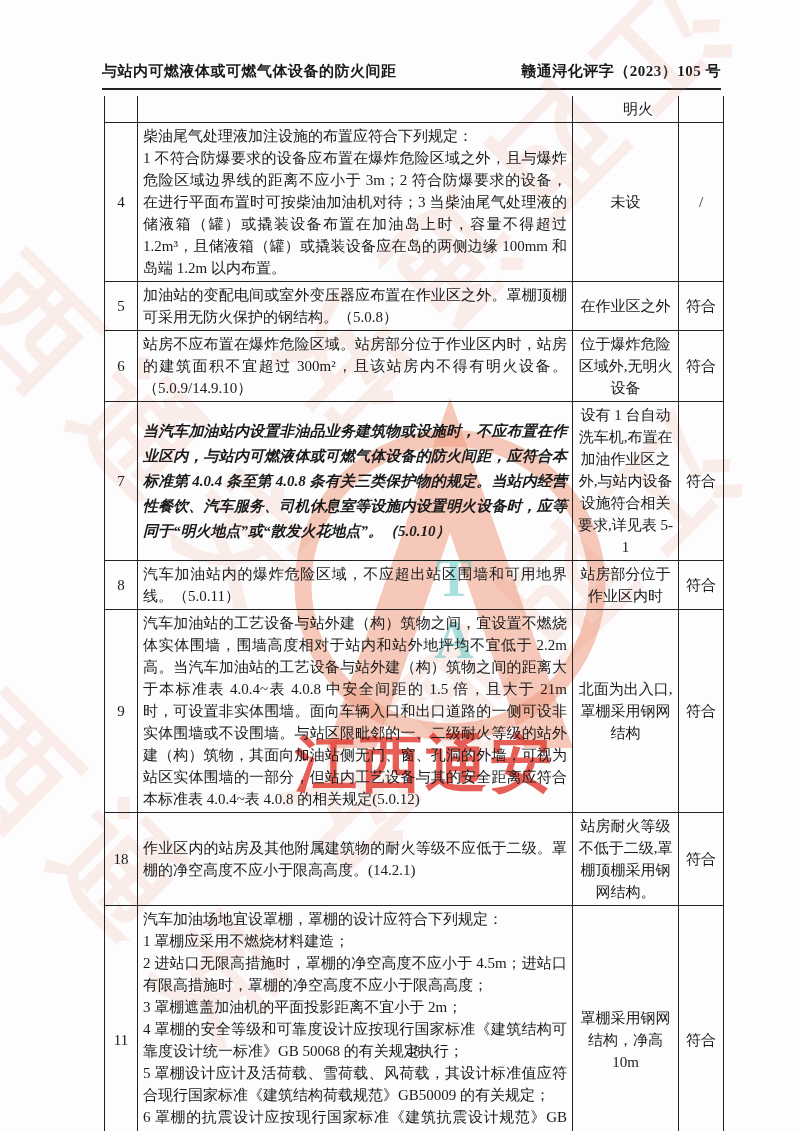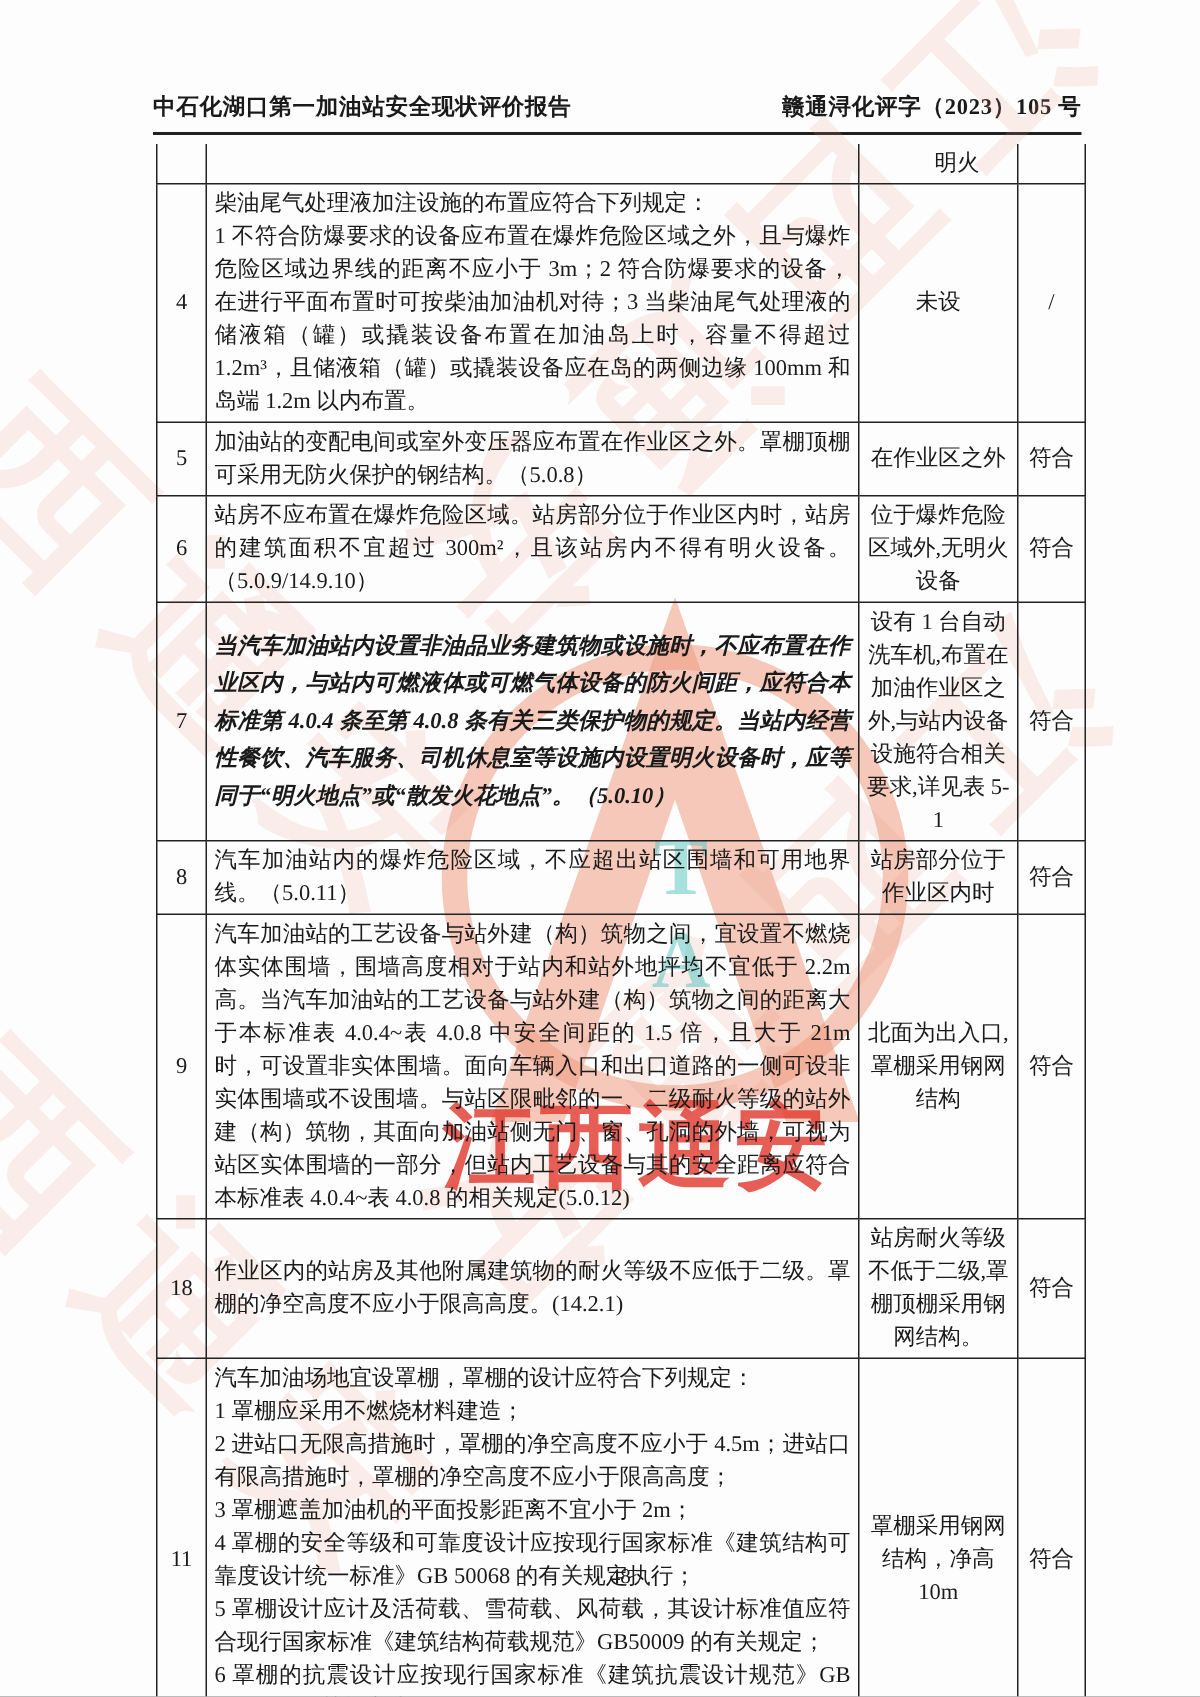--- a/index.html
+++ b/index.html
@@ -113,21 +113,21 @@
     <circle cx="450" cy="585" r="147" fill="none" stroke="#ef9d82" stroke-width="17" opacity="0.55"></circle>
     <path d="M450 398 L573 748 L524 748 L450 533 L376 748 L327 748 Z" fill="#ef9d82" opacity="0.55"></path>
   </svg>
 
   <div class="wm wm-monogram">TA</div>
 
   <div class="wm wm-brand">江西通安</div>
 
   <div class="header">
     <div class="header-row">
-      <span>中石化湖口第一加油站安全现状评价报告</span>
+      <span>与站内可燃液体或可燃气体设备的防火间距</span>
       <span>赣通浔化评字（2023）105 号</span>
     </div>
     <div class="header-rule"></div>
   </div>
 
   <div class="table-wrap">
     <table class="checklist">
       <tbody>
           <tr class="carryover" style="height:25px;">
         <td class="c-no"></td>

